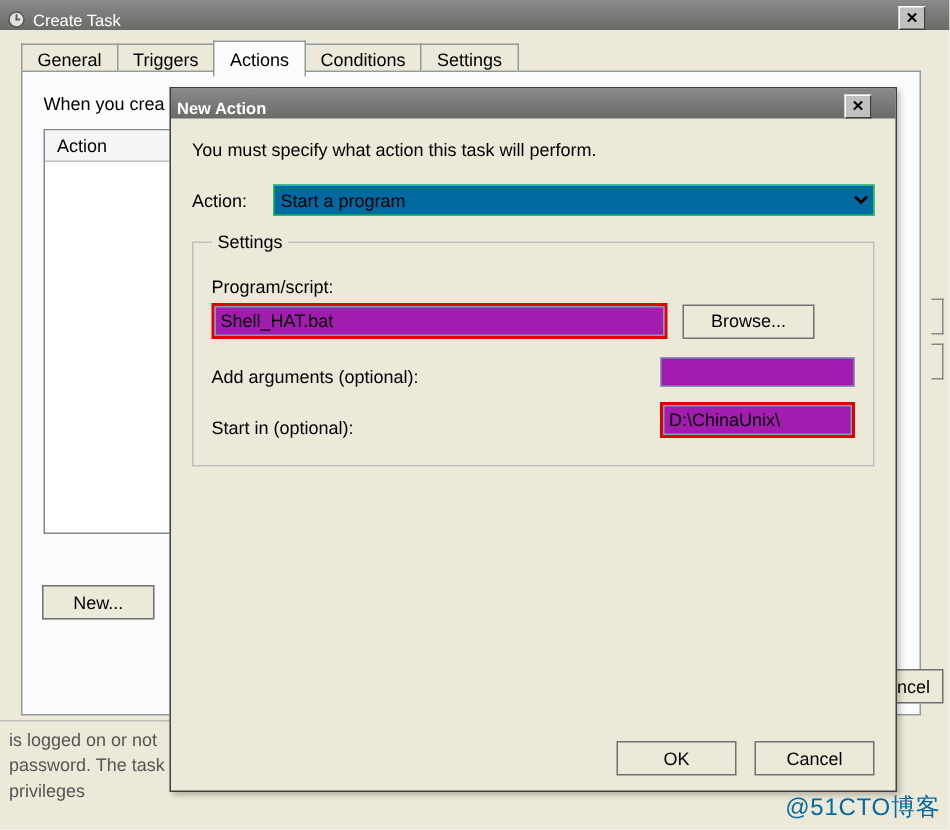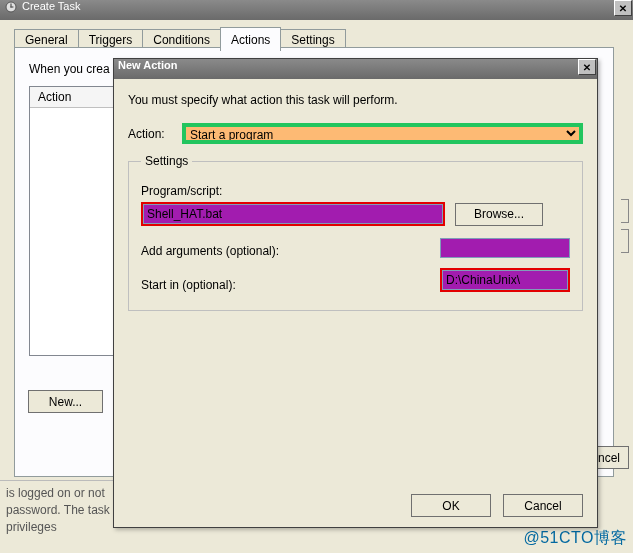--- a/index.html
+++ b/index.html
@@ -18,23 +18,23 @@
     position: absolute;
     left: 0; top: 0;
     width: 633px; height: 553px;
     background: #ece9d8;
   }
   .titlebar {
     background: #7f7f7f;
     background: linear-gradient(#8a8a8a,#6a6a6a);
     height: 20px;
     display: flex;
-    align-items: flex-start;
+    align-items: flex-end;
     color: #fff;
-    padding: 0 1px 0 4px;
+    padding: 0 16px 0 4px;
     font-size: 11px;
   }
   .titlebar .icon {
     width: 14px; height: 14px;
     display: inline-flex; align-items: center; justify-content: center;
     margin-right: 4px;
   }
   .titlebar .title { flex: 1; }
   .close-btn {
     width: 18px; height: 16px;
@@ -130,22 +130,22 @@
   }
   .child-body { padding: 14px 14px 10px 14px; font-size: 12px; }
   .child-body .msg { margin-bottom: 16px; }
   .row { display: flex; align-items: center; margin-bottom: 10px; gap: 6px;}
   .row label { width: 48px; }
   select.combo {
     flex: 1;
     height: 21px;
     font-family: inherit;
     font-size: 12px;
-    background: #fdba74;
-    border: 4px solid #22c55e;
+    background: #0369a1;
+    border: 1px solid #22c55e;
   }
   fieldset.settings {
     border: 1px solid #bfbfbf;
     padding: 12px 12px 8px 12px;
     margin: 0;
   }
   fieldset.settings legend { padding: 0 4px; font-size: 12px; }
   .field-label { margin: 4px 0 4px 0; }
   .input-row { display:flex; align-items:center; gap:10px; margin-bottom:12px;}
   input[type=text].txt {
@@ -198,22 +198,22 @@
           <rect x="5.4" y="5.4" width="3" height="1.2" fill="#555"></rect>
         </svg>
     </span>
     <span class="title">Create Task</span>
     <span class="close-btn">✕</span>
   </div>
 
   <div class="tabs">
     <div class="tab">General</div>
     <div class="tab">Triggers</div>
+    <div class="tab active">Actions</div>
     <div class="tab">Conditions</div>
-    <div class="tab active">Actions</div>
     <div class="tab">Settings</div>
   </div>
 
   <div class="tab-panel">
     <div class="intro">When you crea</div>
     <div class="actions-box">
       <div class="col-header">Action</div>
     </div>
   </div>
 

